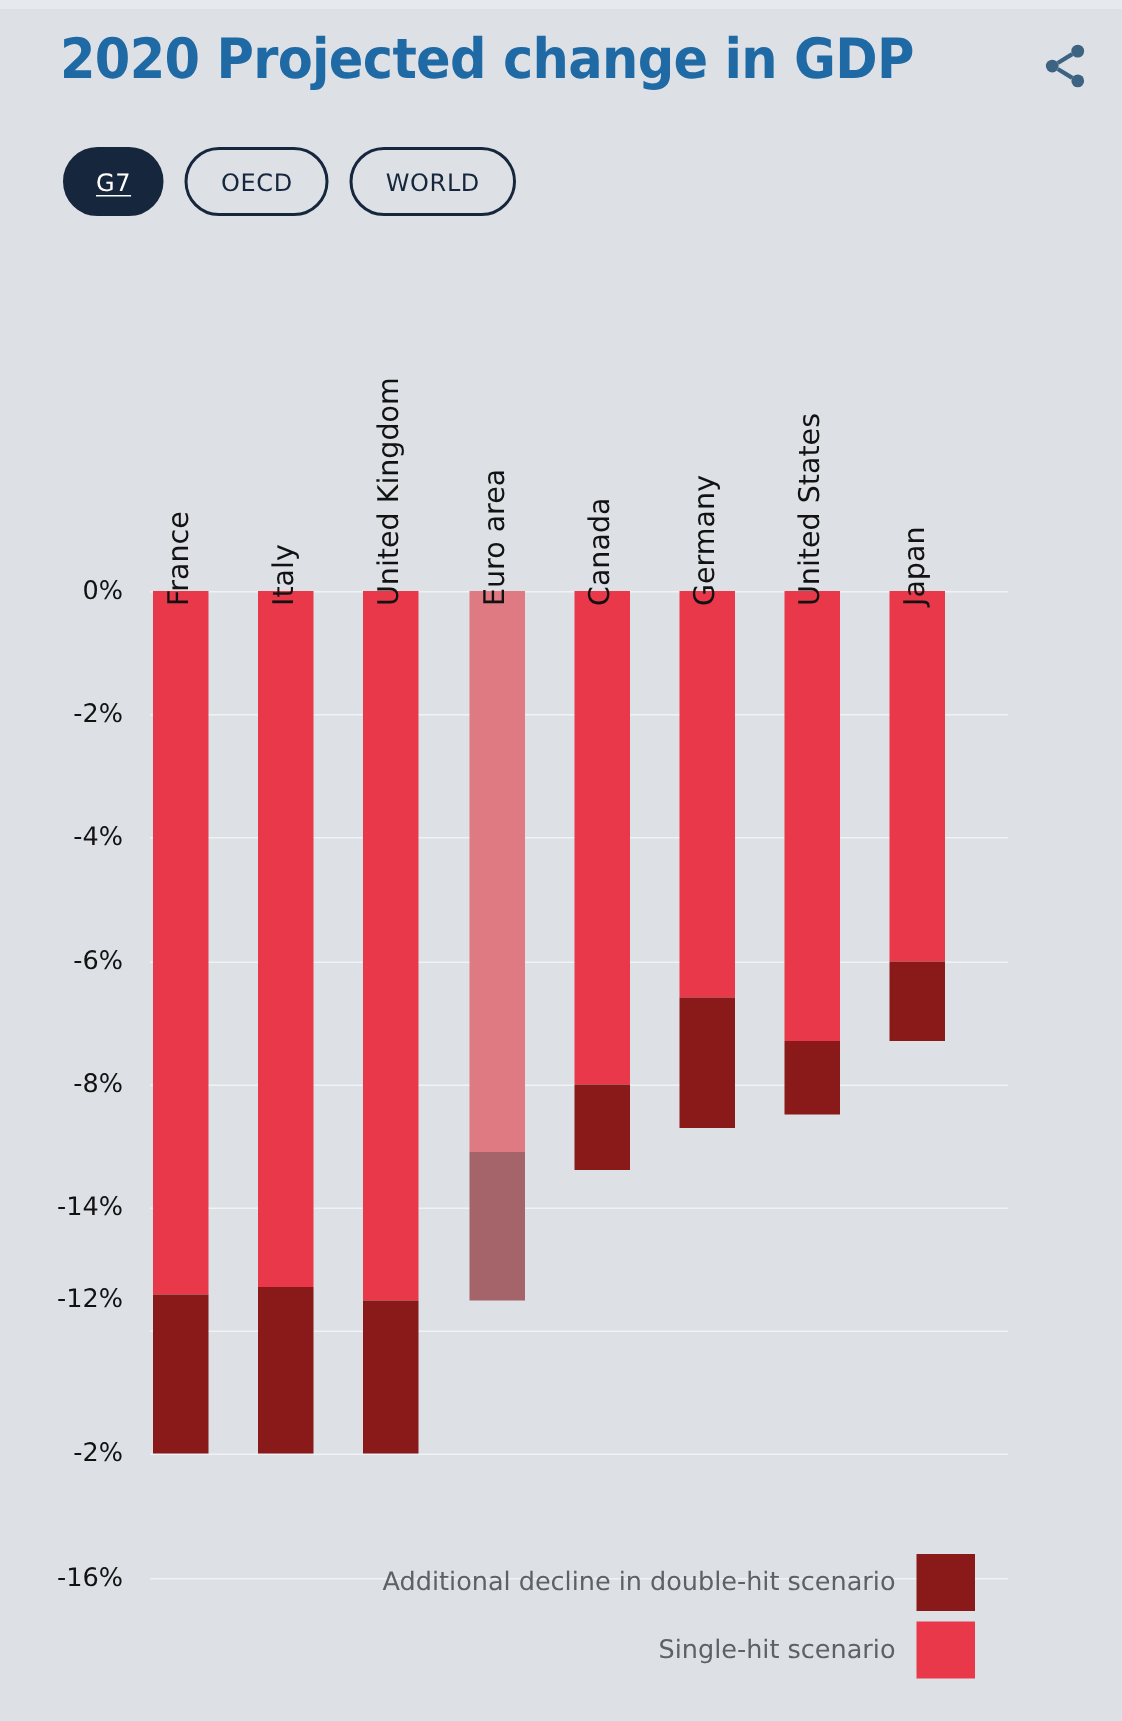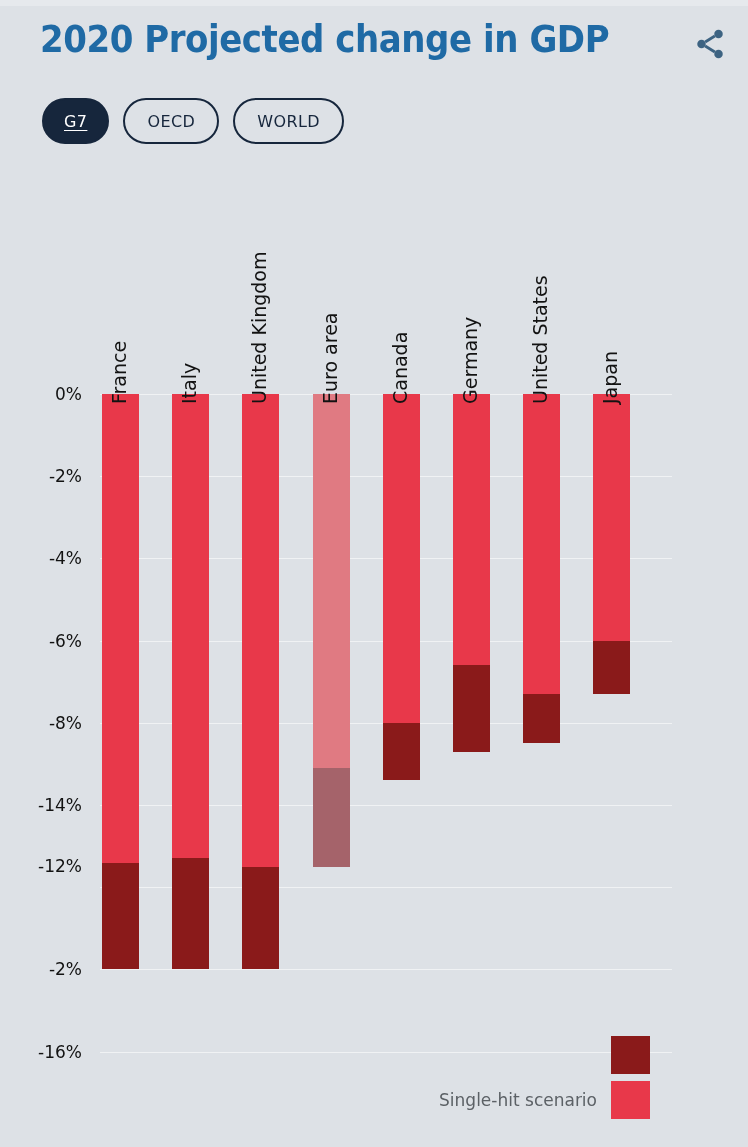--- a/index.html
+++ b/index.html
@@ -219,19 +219,20 @@
     <div class="cat-label" style="left: 551.2px; top: 382px;">United States</div>
     <div class="bar-col" style="left: 593.4px; top: 0px; height: 1147px;">
       <div class="seg single" style="top: 394px; height: 246.6px;"></div>
       <div class="seg double" style="top: 640.6px; height: 53.43px;"></div>
     </div>
     <div class="cat-label" style="left: 621.4px; top: 382px;">Japan</div>
   </div>
 
 <div class="legend">
     <div class="legend-row" style="top: 0px;">
+      <div class="legend-label">Additional decline in double-hit scenario</div>
       <div class="legend-swatch double"></div>
     </div>
     <div class="legend-row" style="top: 45px;">
       <div class="legend-label">Single-hit scenario</div>
       <div class="legend-swatch single"></div>
     </div>
   </div>
 
 </body></html>

